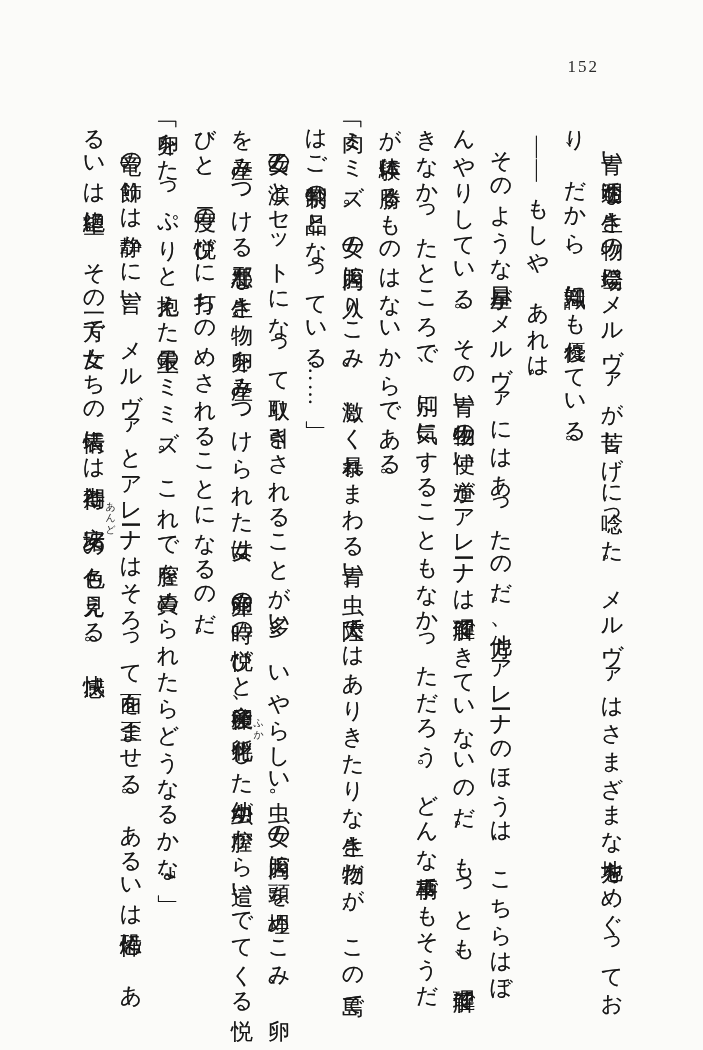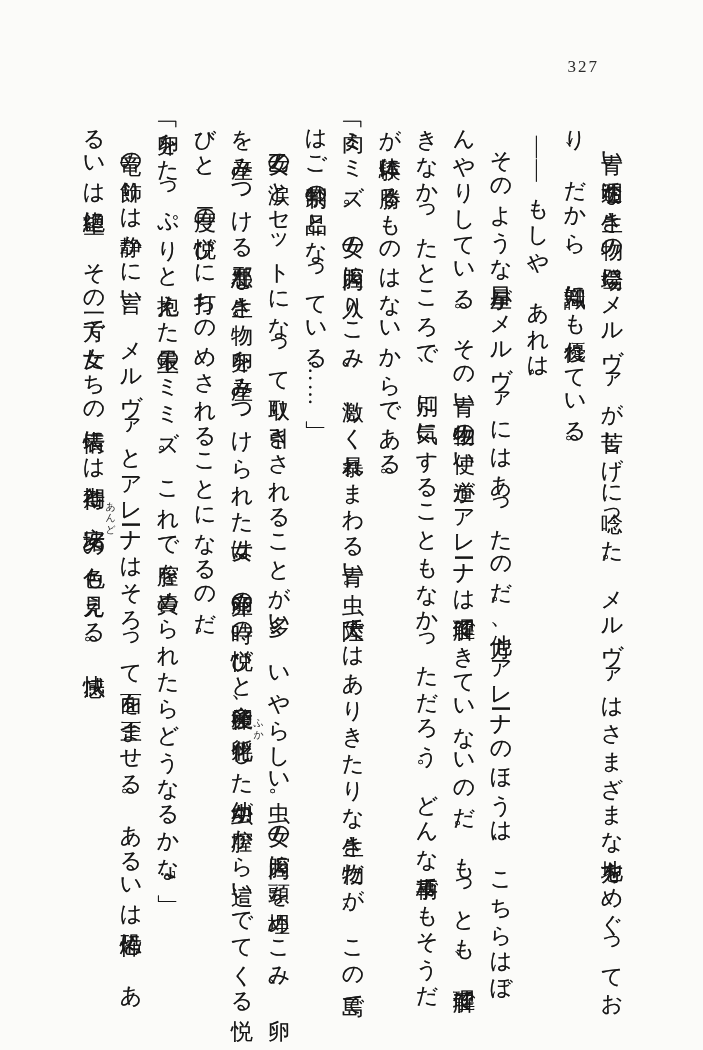--- a/index.html
+++ b/index.html
@@ -48,21 +48,21 @@
     letter-spacing: 0;
     color: #2a2a2a;
     text-shadow: none;
   }
 </style>
 </head>
 <body>
 
 <div class="scan-layer"></div>
 
-<div class="page-number">327</div>
+<div class="page-number">152</div>
 
 <div class="page-text">
     <p class="para indent">青い透明な生き物の登場にメルヴァが苦しげに唸った。メルヴァはさまざまな地方をめぐっており、だから、知識にも優れている。</p>
     <p class="para indent">——もしや、あれは。</p>
     <p class="para indent">そのような目星がメルヴァにはあったのだ。他方、アレーナのほうは、こちらはぼんやりしている。その青い生物の使い道がアレーナは理解できていないのだ。もっとも、理解できなかったところで、別に気にすることもなかっただろう。どんな事柄でもそうだが体験に勝るものはないからである。</p>
     <p class="para">「肉ミミズ。女の膣内に入りこみ、激しく暴れまわる青い虫。大陸ではありきたりな生き物だが、この島ではご禁制の品となっている……」</p>
     <p class="para indent">乙女の涙とセットになって取り引きされることが多い、いやらしい虫。女の膣内に頭を埋めこみ、卵を産みつける邪悪な生き物。卵を産みつけられた女は、産卵の時の悦びと産卵後、<ruby>孵化<rt>ふか</rt></ruby>した幼虫が膣から這いでてくる悦びと、二度の悦びに打ちのめされることになるのだ。</p>
     <p class="para">「卵をたっぷりと抱えた最上のミミズ。これで膣を責められたらどうなるかな?」</p>
     <p class="para indent">竜の飾りは静かに言い、メルヴァとアレーナはそろって面を歪ませる。あるいは恐怖に、あるいは絶望に。その一方で女たちの表情には期待と<ruby>安堵<rt>あんど</rt></ruby>の色も見える。快感</p>
   </div>

